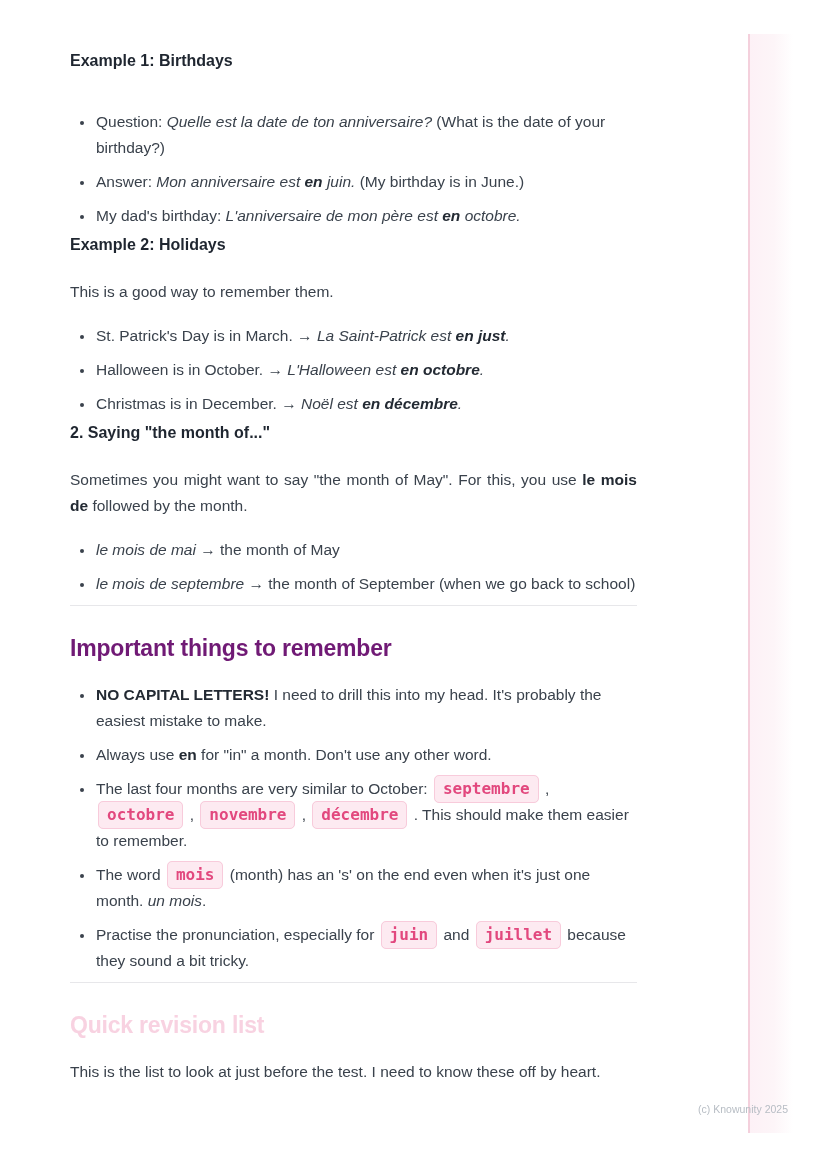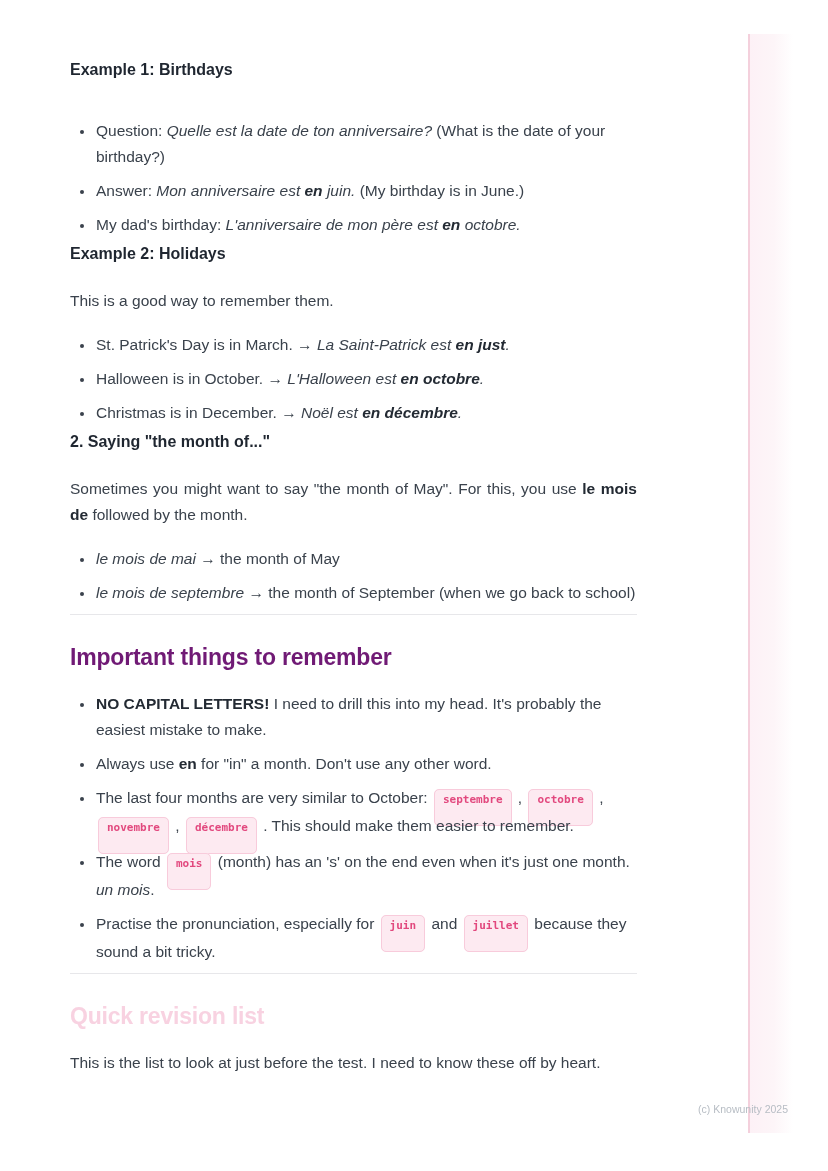--- a/index.html
+++ b/index.html
@@ -7,21 +7,21 @@
   body {
     width: 828px; height: 1171px;
     background: #ffffff;
     font-family: "Liberation Sans", sans-serif;
     color: #3a424c;
     position: relative;
     overflow: hidden;
   }
   .doc {
     position: absolute;
-    left: 70px; top: 17px;
+    left: 70px; top: 8px;
     width: 567px;
     padding-top: 45px;
     font-size: 15.5px;
     line-height: 26px;
   }
   .h-sub {
     font-size: 16px;
     line-height: 16px;
     font-weight: 700;
     color: #1f2630;
@@ -47,27 +47,27 @@
   li { margin: 0 0 8px 0; padding-left: 1px; }
   li::marker { color: #3a424c; font-size: 14px; }
   p { margin: 26px 0 0 0; }
   p.tight { margin-top: 22px; }
   .justify { text-align: justify; }
   .i  { font-style: italic; }
   .b  { font-weight: 700; color: #232a33; }
   .bi { font-weight: 700; font-style: italic; color: #232a33; }
   .code {
     font-family: "DejaVu Sans Mono", monospace;
-    font-size: 11px;
+    font-size: 16px;
     font-weight: 700;
     color: #e2487e;
     background: #fdeaf1;
     border: 1px solid #f8cbdb;
     border-radius: 5px;
-    padding: 3px 8px 19px 8px;
+    padding: 3px 8px 4px 8px;
     margin: 0 2px;
     white-space: nowrap;
   }
   hr.divider {
     border: none;
     border-top: 1px solid #e7e7ea;
     margin: 8px 0 0 0;
     height: 0;
   }
   .side-strip {

